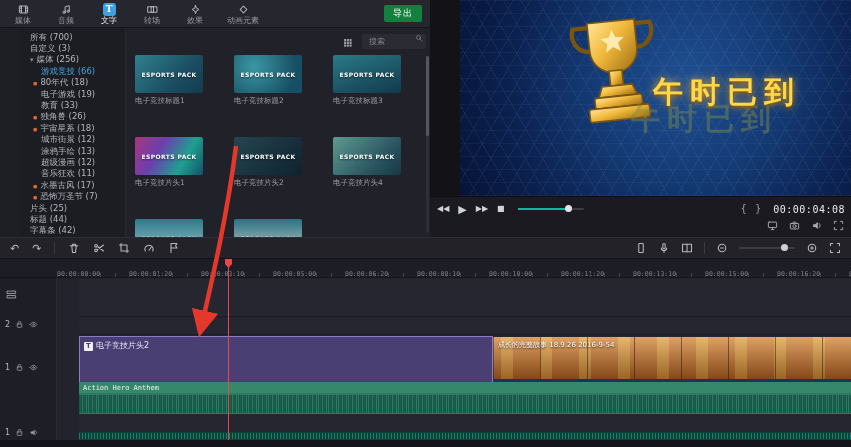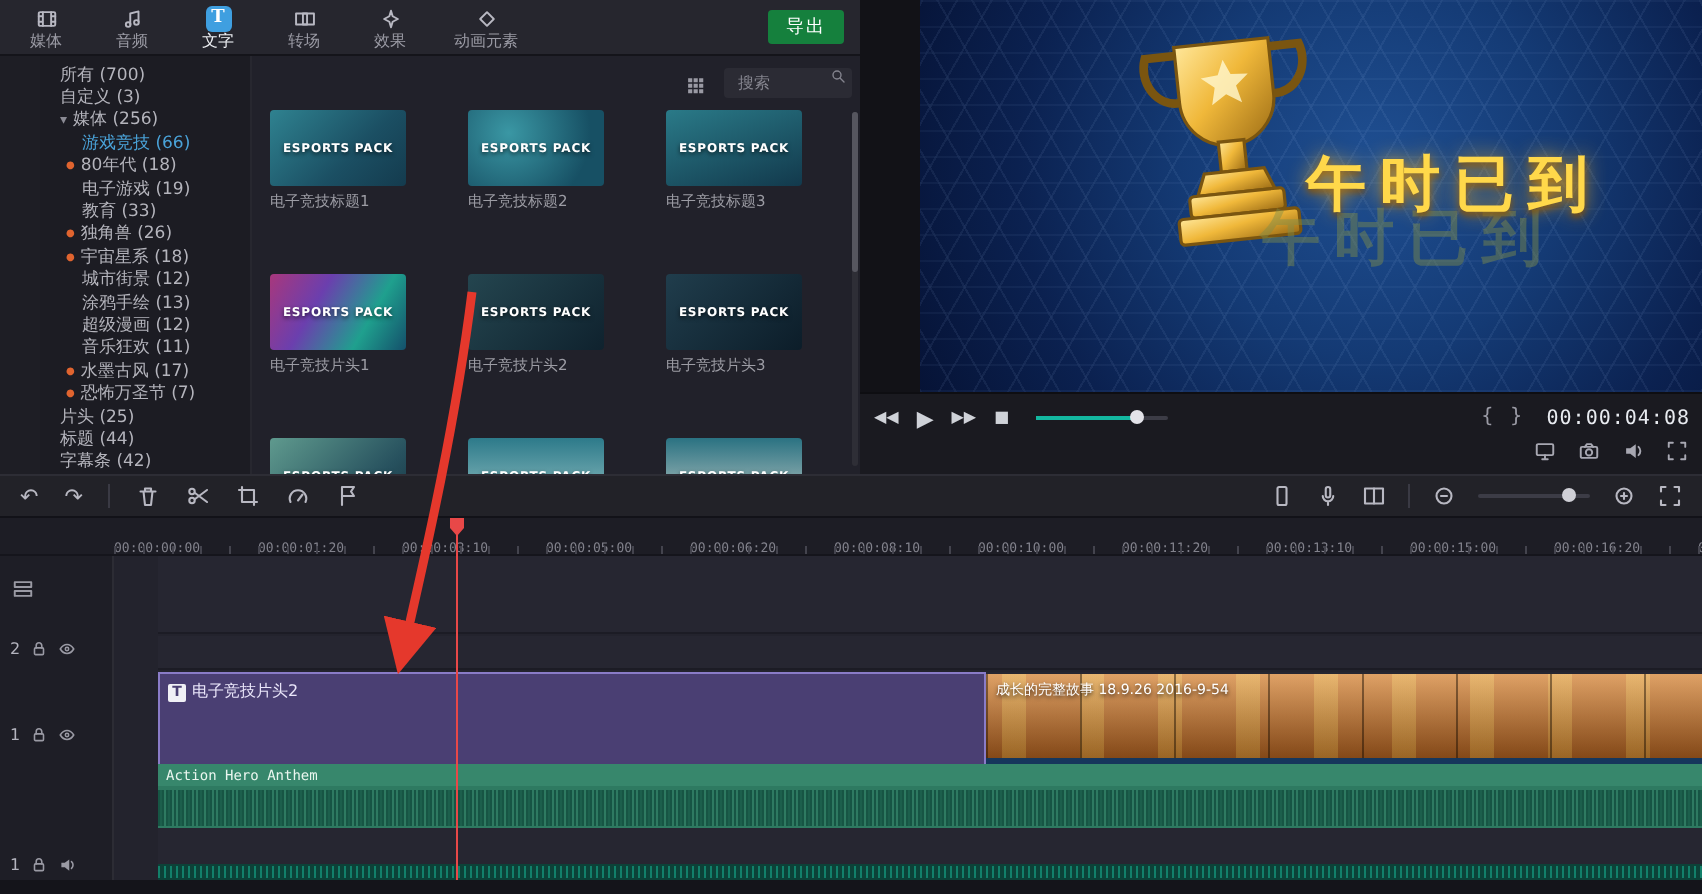--- a/index.html
+++ b/index.html
@@ -250,26 +250,20 @@
                 <span class="pack">ESPORTS PACK</span>
               </div>
               <div class="cap">电子竞技片头1</div>
             </div>
             <div class="card v-dark">
               <div class="thumb">
                 <span class="pack">ESPORTS PACK</span>
               </div>
               <div class="cap">电子竞技片头2</div>
             </div>
-            <div class="card v-dark2">
-              <div class="thumb">
-                <span class="pack">ESPORTS PACK</span>
-              </div>
-              <div class="cap">电子竞技片头3</div>
-            </div>
             <div class="card v-sand">
               <div class="thumb">
                 <span class="pack">ESPORTS PACK</span>
               </div>
               <div class="cap">电子竞技片头4</div>
             </div>
             <div class="card v-bright">
               <div class="thumb">
                 <span class="pack">ESPORTS PACK</span>
               </div>

